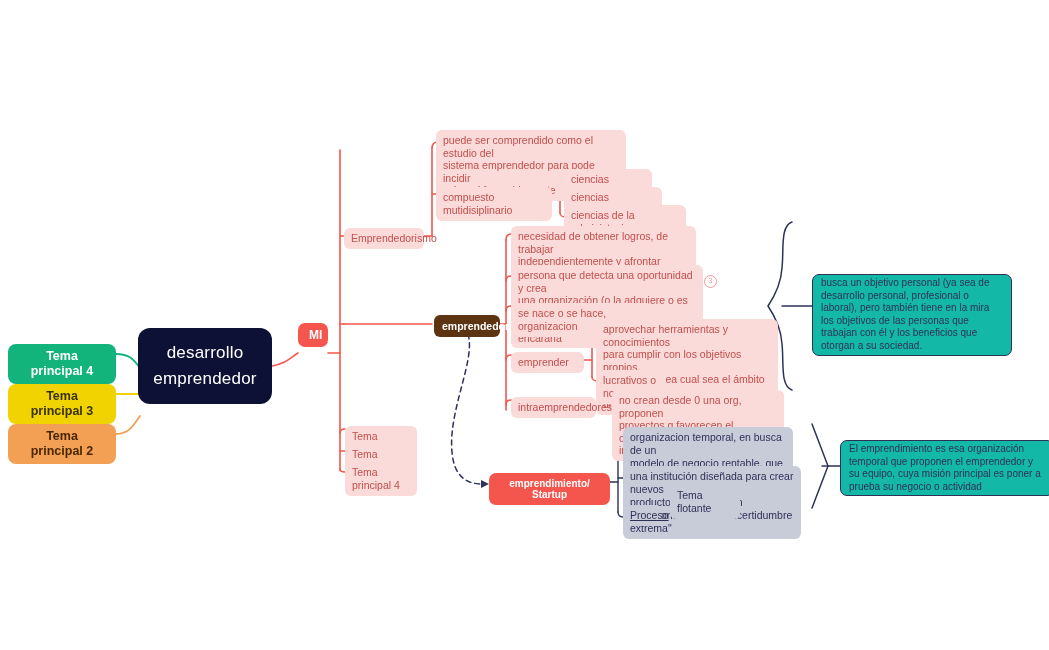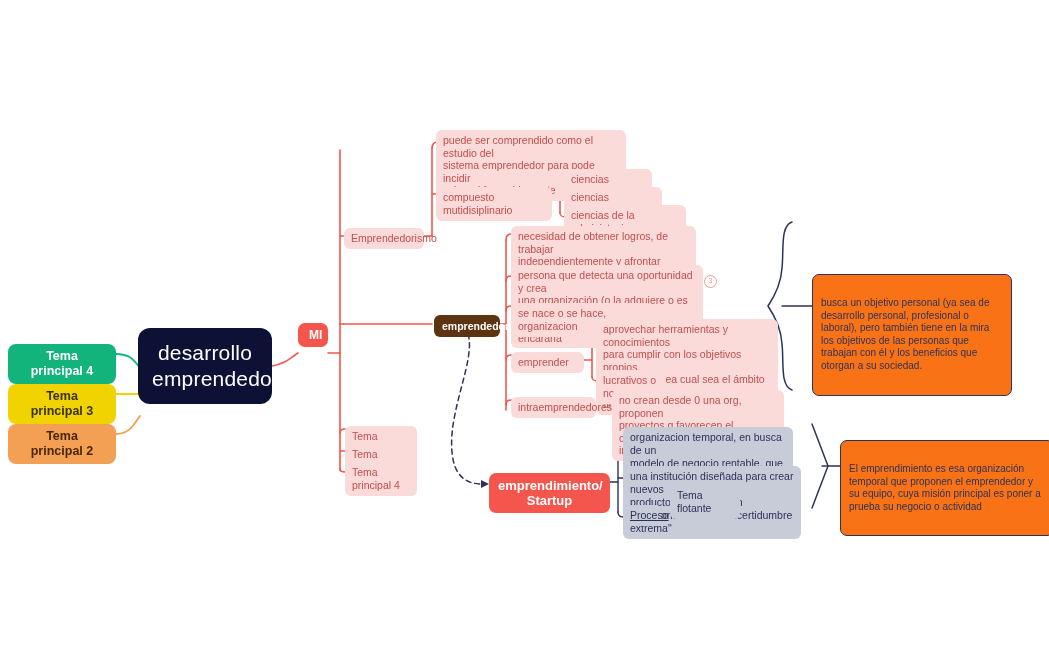--- a/index.html
+++ b/index.html
@@ -32,21 +32,21 @@
     box-sizing: border-box;
     border-radius: 7px;
     white-space: pre-line;
   }
 
   
   .root {
     background: #0d1136;
     color: #ffffff;
     border-radius: 12px;
-    font-size: 21px;
+    font-size: 17px;
     line-height: 26px;
     text-align: center;
     padding: 12px 14px;
     letter-spacing: .2px;
   }
 
   
   .pill {
     font-size: 12.5px;
     line-height: 15px;
@@ -90,46 +90,46 @@
     font-weight: bold;
     padding: 5px 8px;
     border-radius: 6px;
     text-align: center;
   }
 
   
   .redbox {
     background: #f4554c;
     color: #ffffff;
-    font-size: 13px;
+    font-size: 10px;
     font-weight: bold;
     padding: 5px 9px;
     border-radius: 7px;
     text-align: center;
   }
 
   
   .graybox {
     background: #c8cbd8;
     color: #2d3258;
     font-size: 10.5px;
     line-height: 13px;
     padding: 4px 7px;
     border-radius: 6px;
   }
 
   
   .callout {
-    background: #f97316;
+    background: #14b8a6;
     border: 1px solid #2d3258;
     border-radius: 7px;
     color: #2d3258;
     font-size: 10px;
     line-height: 12.6px;
-    padding: 22px 8px;
+    padding: 2px 8px;
   }
 
   
   .badge {
     position: absolute;
     width: 11px;
     height: 11px;
     border: 1.3px solid #ef9a9a;
     border-radius: 50%;
     color: #ef9a9a;

